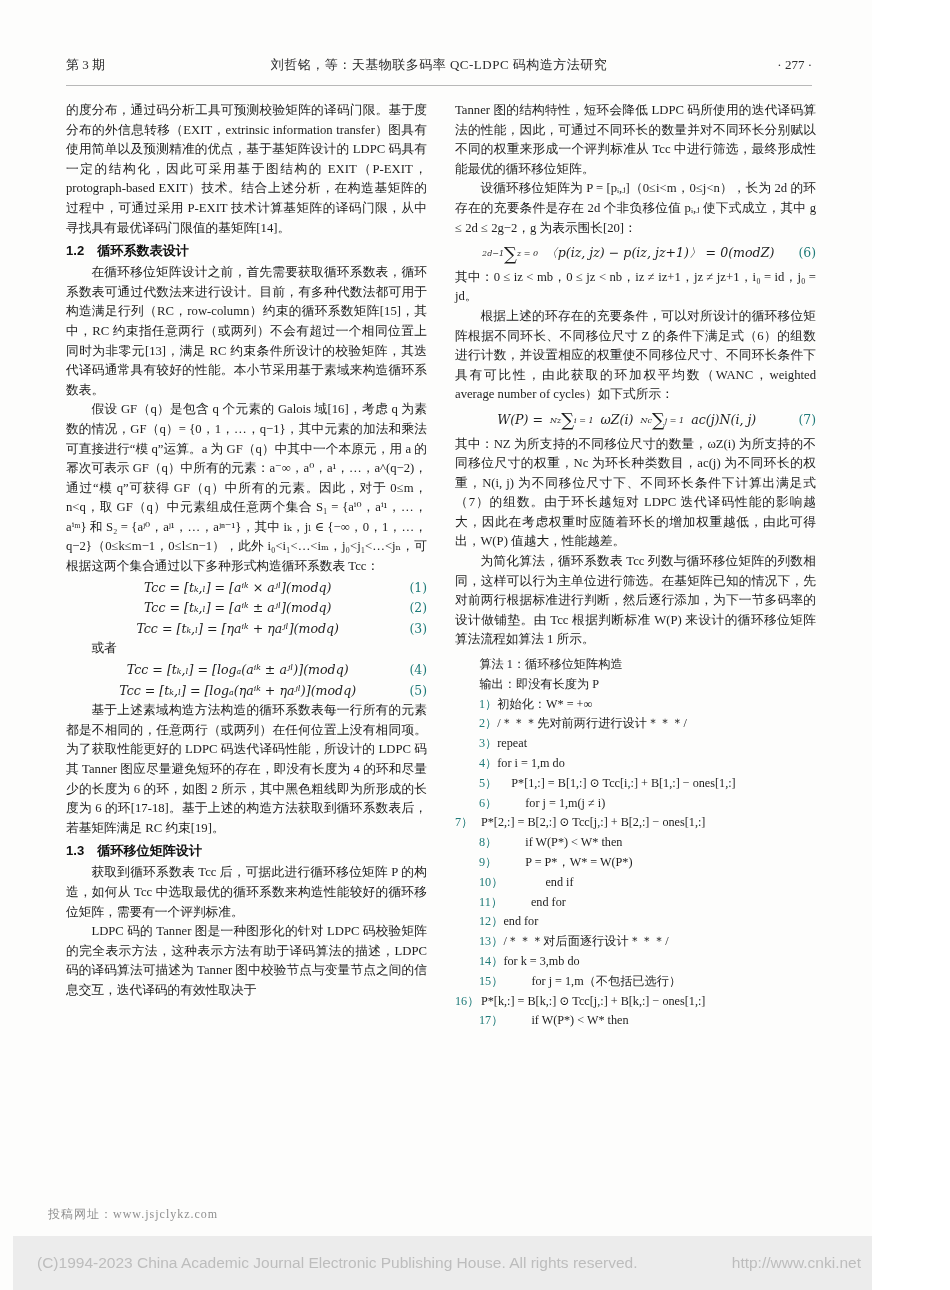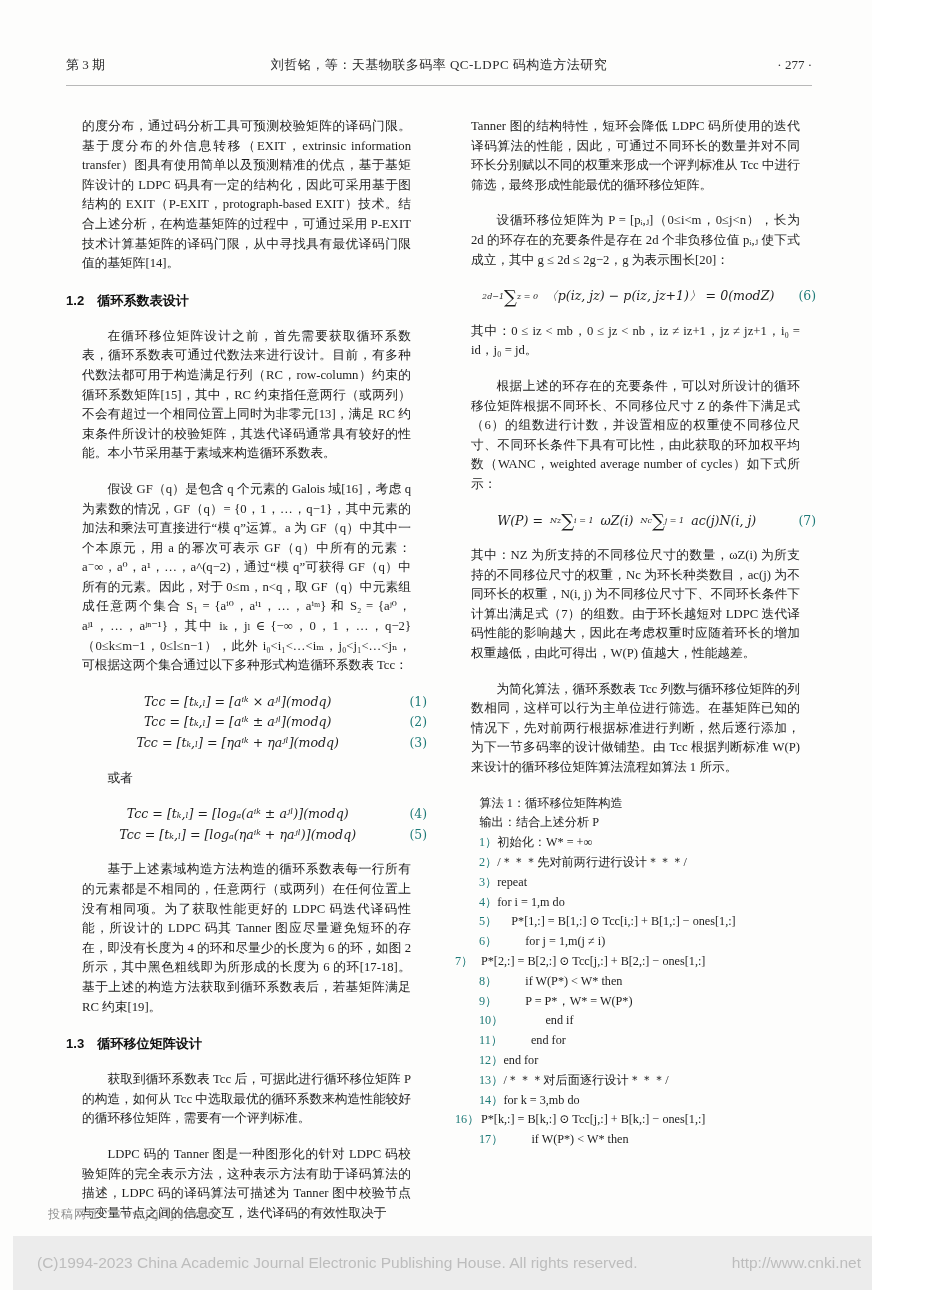--- a/index.html
+++ b/index.html
@@ -25,21 +25,21 @@
   .header-rule {
     position: absolute; top: 85px; left: 66px; right: 60px;
     border-top: 1px solid #b8b8b8;
   }
   .columns {
     position: absolute; top: 101px; left: 66px; right: 56px;
     display: flex; gap: 28px;
   }
   .col { flex: 1; min-width: 0; }
   p.para {
-    margin: 16px; font-size: 12.7px; line-height: 19.6px;
+    margin: 0; font-size: 12.7px; line-height: 19.6px;
     text-align: justify; text-indent: 2em; color: #1c1c1c;
   }
   p.cont { text-indent: 0; }
   h3.sec-heading {
     margin: 2px 0; font-size: 13.1px; line-height: 21px;
     font-family: "Liberation Sans", "DejaVu Sans", sans-serif;
     font-weight: bold; color: #101010;
   }
   .eq-row {
     display: flex; align-items: center; margin: 1px 0;
@@ -164,21 +164,21 @@
           <span>ac(j)N(i, j)</span>
         </span>
         <span class="eq-tag">(7)</span>
       </div>
 
       <p class="para cont">其中：NZ 为所支持的不同移位尺寸的数量，ωZ(i) 为所支持的不同移位尺寸的权重，Nc 为环长种类数目，ac(j) 为不同环长的权重，N(i, j) 为不同移位尺寸下、不同环长条件下计算出满足式（7）的组数。由于环长越短对 LDPC 迭代译码性能的影响越大，因此在考虑权重时应随着环长的增加权重越低，由此可得出，W(P) 值越大，性能越差。</p>
       <p class="para">为简化算法，循环系数表 Tcc 列数与循环移位矩阵的列数相同，这样可以行为主单位进行筛选。在基矩阵已知的情况下，先对前两行根据标准进行判断，然后逐行添加，为下一节多码率的设计做铺垫。由 Tcc 根据判断标准 W(P) 来设计的循环移位矩阵算法流程如算法 1 所示。</p>
 
       <div class="alg">
         <p class="alg-head">算法 1：循环移位矩阵构造</p>
-        <p class="alg-head">输出：结合上述分析 P</p>
+        <p class="alg-head">输出：即没有长度为 P</p>
 
         <div class="alg-line">
           <span class="alg-num">1）</span>
           <span class="alg-text">初始化：W* = +∞</span>
         </div>
         <div class="alg-line">
           <span class="alg-num">2）</span>
           <span class="alg-text">/＊＊＊先对前两行进行设计＊＊＊/</span>
         </div>
         <div class="alg-line">
@@ -221,20 +221,24 @@
           <span class="alg-num">12）</span>
           <span class="alg-text">end for</span>
         </div>
         <div class="alg-line">
           <span class="alg-num">13）</span>
           <span class="alg-text">/＊＊＊对后面逐行设计＊＊＊/</span>
         </div>
         <div class="alg-line">
           <span class="alg-num">14）</span>
           <span class="alg-text">for k = 3,mb do</span>
+        </div>
+        <div class="alg-line">
+          <span class="alg-num">15）</span>
+          <span class="alg-text ind2">for j = 1,m（不包括已选行）</span>
         </div>
         <div class="alg-line flush">
           <span class="alg-num">16）</span>
           <span class="alg-text">P*[k,:] = B[k,:] ⊙ Tcc[j,:] + B[k,:] − ones[1,:]</span>
         </div>
         <div class="alg-line">
           <span class="alg-num">17）</span>
           <span class="alg-text ind2">if W(P*) &lt; W* then</span>
         </div>
       </div>

